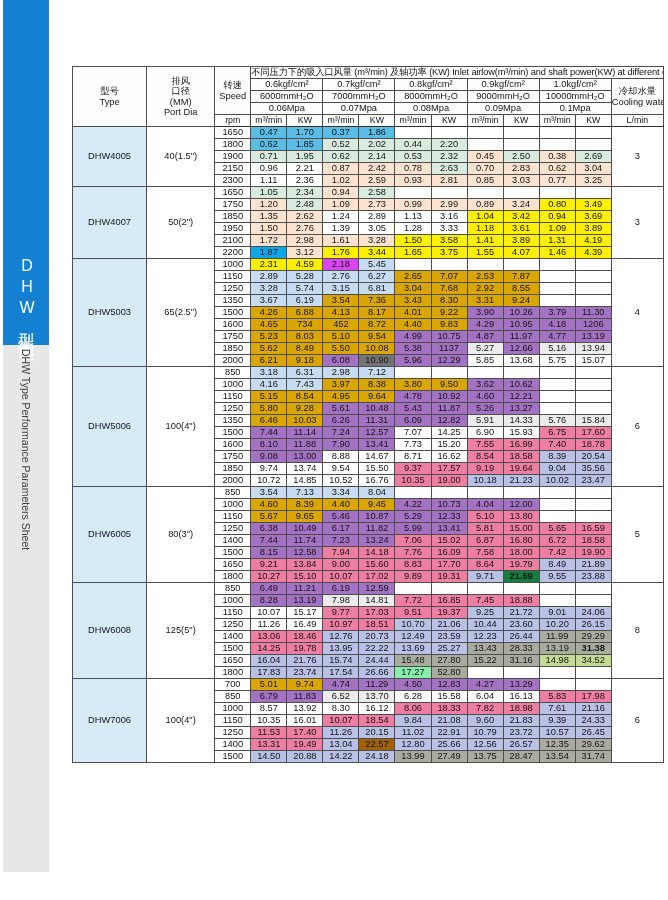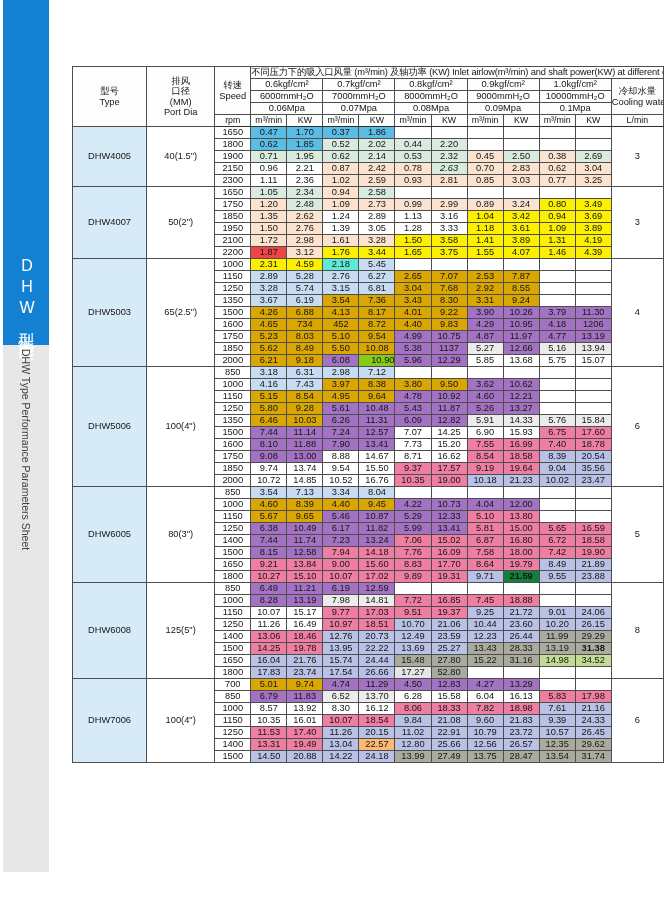--- a/index.html
+++ b/index.html
@@ -171,21 +171,21 @@
         <td class="value-cell" style="background: rgb(251, 227, 207);">0.38</td>
         <td class="value-cell" style="background: rgb(217, 235, 222);">2.69</td>
       </tr>
       <tr>
         <td class="speed-cell">2150</td>
         <td class="value-cell" style="background: rgb(255, 255, 255);">0.96</td>
         <td class="value-cell" style="background: rgb(255, 255, 255);">2.21</td>
         <td class="value-cell" style="background: rgb(251, 227, 207);">0.87</td>
         <td class="value-cell" style="background: rgb(251, 227, 207);">2.42</td>
         <td class="value-cell" style="background: rgb(251, 227, 207);">0.78</td>
-        <td class="value-cell" style="background: rgb(217, 235, 222); font-style: italic;">2.63</td>
+        <td class="value-cell" style="background: rgb(217, 235, 222);">2.63</td>
         <td class="value-cell" style="background: rgb(251, 227, 207);">0.70</td>
         <td class="value-cell" style="background: rgb(251, 227, 207);">2.83</td>
         <td class="value-cell" style="background: rgb(251, 227, 207);">0.62</td>
         <td class="value-cell" style="background: rgb(251, 227, 207);">3.04</td>
       </tr>
       <tr>
         <td class="speed-cell">2300</td>
         <td class="value-cell" style="background: rgb(255, 255, 255);">1.11</td>
         <td class="value-cell" style="background: rgb(255, 255, 255);">2.36</td>
         <td class="value-cell" style="background: rgb(251, 227, 207);">1.02</td>
@@ -260,38 +260,38 @@
         <td class="value-cell" style="background: rgb(251, 227, 207);">3.28</td>
         <td class="value-cell" style="background: rgb(252, 240, 0);">1.50</td>
         <td class="value-cell" style="background: rgb(252, 240, 0);">3.58</td>
         <td class="value-cell" style="background: rgb(252, 240, 0);">1.41</td>
         <td class="value-cell" style="background: rgb(252, 240, 0);">3.89</td>
         <td class="value-cell" style="background: rgb(252, 240, 0);">1.31</td>
         <td class="value-cell" style="background: rgb(252, 240, 0);">4.19</td>
       </tr>
       <tr>
         <td class="speed-cell">2200</td>
-        <td class="value-cell" style="background: #ef4444;">1.87</td>
+        <td class="value-cell" style="background: #0ea5e9;">1.87</td>
         <td class="value-cell" style="background: rgb(251, 227, 207);">3.12</td>
         <td class="value-cell" style="background: rgb(252, 240, 0);">1.76</td>
         <td class="value-cell" style="background: rgb(252, 240, 0);">3.44</td>
         <td class="value-cell" style="background: rgb(252, 240, 0);">1.65</td>
         <td class="value-cell" style="background: rgb(252, 240, 0);">3.75</td>
         <td class="value-cell" style="background: rgb(252, 240, 0);">1.55</td>
         <td class="value-cell" style="background: rgb(252, 240, 0);">4.07</td>
         <td class="value-cell" style="background: rgb(252, 240, 0);">1.46</td>
         <td class="value-cell" style="background: rgb(252, 240, 0);">4.39</td>
       </tr>
       <tr class="group-start">
         <td class="model-cell" rowspan="9">DHW5003</td>
         <td class="port-cell" rowspan="9">65(2.5")</td>
         <td class="speed-cell">1000</td>
         <td class="value-cell" style="background: rgb(252, 240, 0);">2.31</td>
         <td class="value-cell" style="background: rgb(252, 240, 0);">4.59</td>
-        <td class="value-cell" style="background: #5eead4;">2.18</td>
+        <td class="value-cell" style="background: #d946ef;">2.18</td>
         <td class="value-cell" style="background: rgb(199, 220, 242);">5.45</td>
         <td class="value-cell" style="background: rgb(255, 255, 255);"></td>
         <td class="value-cell" style="background: rgb(255, 255, 255);"></td>
         <td class="value-cell" style="background: rgb(255, 255, 255);"></td>
         <td class="value-cell" style="background: rgb(255, 255, 255);"></td>
         <td class="value-cell" style="background: rgb(255, 255, 255);"></td>
         <td class="value-cell" style="background: rgb(255, 255, 255);"></td>
         <td class="cooling-cell" rowspan="9">4</td>
       </tr>
       <tr>
@@ -383,21 +383,21 @@
         <td class="value-cell" style="background: rgb(236, 236, 236);">5.27</td>
         <td class="value-cell" style="background: rgb(164, 114, 194);">12.66</td>
         <td class="value-cell" style="background: rgb(236, 236, 236);">5.16</td>
         <td class="value-cell" style="background: rgb(236, 236, 236);">13.94</td>
       </tr>
       <tr>
         <td class="speed-cell">2000</td>
         <td class="value-cell" style="background: rgb(217, 166, 2);">6.21</td>
         <td class="value-cell" style="background: rgb(217, 166, 2);">9.18</td>
         <td class="value-cell" style="background: rgb(164, 114, 194);">6.08</td>
-        <td class="value-cell" style="background: #84cc16; text-align: right;">10.90</td>
+        <td class="value-cell" style="background: #737373;">10.90</td>
         <td class="value-cell" style="background: rgb(164, 114, 194);">5.96</td>
         <td class="value-cell" style="background: rgb(164, 114, 194);">12.29</td>
         <td class="value-cell" style="background: rgb(255, 255, 255);">5.85</td>
         <td class="value-cell" style="background: rgb(255, 255, 255);">13.68</td>
         <td class="value-cell" style="background: rgb(255, 255, 255);">5.75</td>
         <td class="value-cell" style="background: rgb(255, 255, 255);">15.07</td>
       </tr>
       <tr class="group-start">
         <td class="model-cell" rowspan="10">DHW5006</td>
         <td class="port-cell" rowspan="10">100(4")</td>
@@ -731,21 +731,21 @@
         <td class="value-cell" style="background: rgb(169, 171, 159);">31.16</td>
         <td class="value-cell" style="background: rgb(195, 219, 148);">14.98</td>
         <td class="value-cell" style="background: rgb(195, 219, 148);">34.52</td>
       </tr>
       <tr>
         <td class="speed-cell">1800</td>
         <td class="value-cell" style="background: rgb(185, 193, 231);">17.83</td>
         <td class="value-cell" style="background: rgb(185, 193, 231);">23.74</td>
         <td class="value-cell" style="background: rgb(185, 193, 231);">17.54</td>
         <td class="value-cell" style="background: rgb(185, 193, 231);">26.66</td>
-        <td class="value-cell" style="background: #e5e5e5;">17.27</td>
+        <td class="value-cell" style="background: #86efac;">17.27</td>
         <td class="value-cell" style="background: rgb(169, 171, 159);">52.80</td>
         <td class="value-cell" style="background: rgb(255, 255, 255);"></td>
         <td class="value-cell" style="background: rgb(255, 255, 255);"></td>
         <td class="value-cell" style="background: rgb(255, 255, 255);"></td>
         <td class="value-cell" style="background: rgb(255, 255, 255);"></td>
       </tr>
       <tr class="group-start">
         <td class="model-cell" rowspan="7">DHW7006</td>
         <td class="port-cell" rowspan="7">100(4")</td>
         <td class="speed-cell">700</td>
@@ -811,21 +811,21 @@
         <td class="value-cell" style="background: rgb(185, 193, 231);">10.79</td>
         <td class="value-cell" style="background: rgb(185, 193, 231);">23.72</td>
         <td class="value-cell" style="background: rgb(185, 193, 231);">10.57</td>
         <td class="value-cell" style="background: rgb(185, 193, 231);">26.45</td>
       </tr>
       <tr>
         <td class="speed-cell">1400</td>
         <td class="value-cell" style="background: rgb(239, 127, 162);">13.31</td>
         <td class="value-cell" style="background: rgb(239, 127, 162);">19.49</td>
         <td class="value-cell" style="background: rgb(185, 193, 231);">13.04</td>
-        <td class="value-cell" style="background: #fdba74;">22.57</td>
+        <td class="value-cell" style="background: #a16207;">22.57</td>
         <td class="value-cell" style="background: rgb(185, 193, 231);">12.80</td>
         <td class="value-cell" style="background: rgb(185, 193, 231);">25.66</td>
         <td class="value-cell" style="background: rgb(185, 193, 231);">12.56</td>
         <td class="value-cell" style="background: rgb(185, 193, 231);">26.57</td>
         <td class="value-cell" style="background: rgb(169, 171, 159);">12.35</td>
         <td class="value-cell" style="background: rgb(169, 171, 159);">29.62</td>
       </tr>
       <tr>
         <td class="speed-cell">1500</td>
         <td class="value-cell" style="background: rgb(185, 193, 231);">14.50</td>

